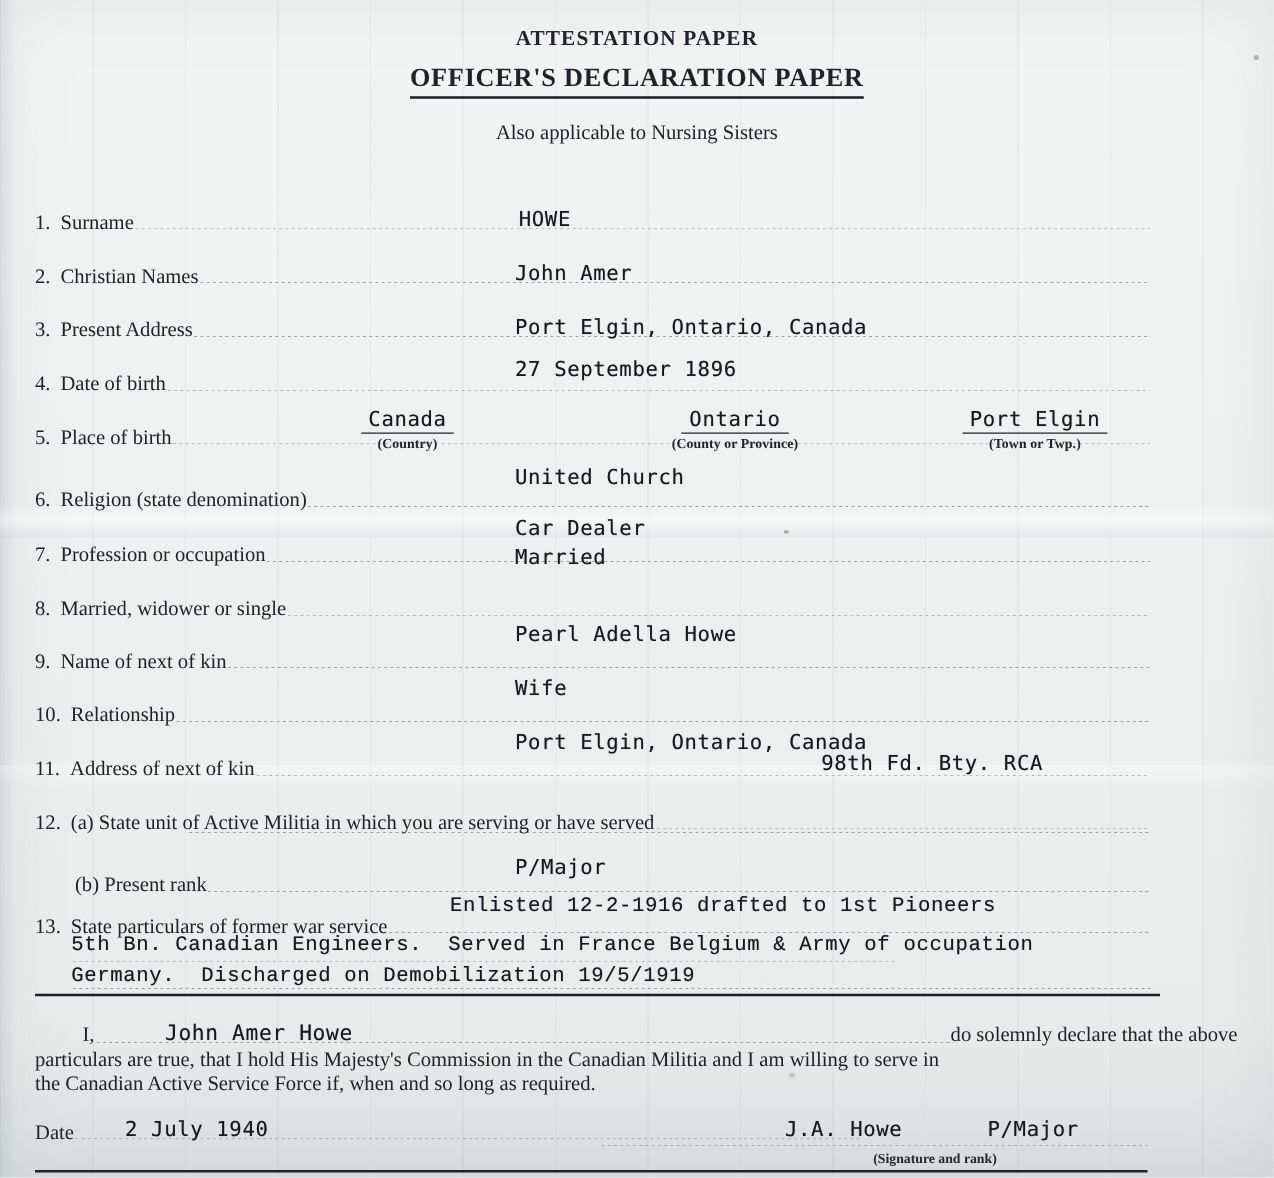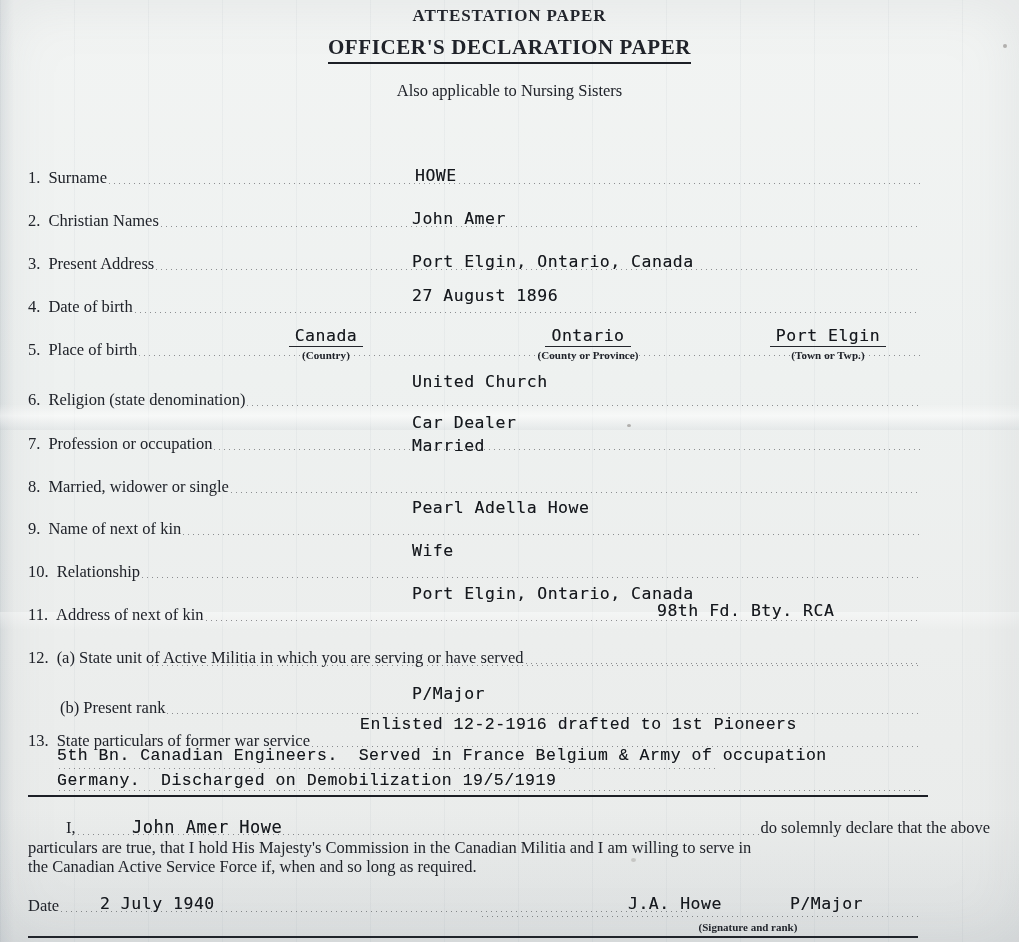--- a/index.html
+++ b/index.html
@@ -69,21 +69,21 @@
     font-size: 34px;
     font-weight: bold;
     letter-spacing: 1.4px;
     word-spacing: 5px;
     line-height: 1.05;
   }
   .h-sub {
     font-size: 17px;
     font-weight: bold;
     letter-spacing: .9px;
-    margin-top: 2px;
+    margin-top: 17px;
   }
   .h-third {
     font-size: 21px;
     font-weight: bold;
     letter-spacing: .6px;
     margin-top: 9px;
     display: inline-block;
     border-bottom: 2.5px solid #1c1f26;
     padding-bottom: 2px;
   }
@@ -265,21 +265,21 @@
     <span class="lbl" style="padding-left:8px;">Present Address</span>
     <span class="leader"></span>
   </div>
   <div class="typed" style="left:412px; top:252px;">Port Elgin, Ontario, Canada</div>
 
   <div class="row" style="left:28px; top:299px; width:892px;">
     <span class="lbl">4.</span>
     <span class="lbl" style="padding-left:8px;">Date of birth</span>
     <span class="leader"></span>
   </div>
-  <div class="typed" style="left:412px; top:286px;">27 August 1896</div>
+  <div class="typed" style="left:412px; top:286px;">27 September 1896</div>
 
   <div class="row" style="left:28px; top:342px; width:892px;">
     <span class="lbl">5.</span>
     <span class="lbl" style="padding-left:8px;">Place of birth</span>
     <span class="leader"></span>
   </div>
 
   <div class="pob" style="left:236px; top:326px; width:180px;">
     <div class="val">Canada</div>
     <div class="cap">(Country)</div>

